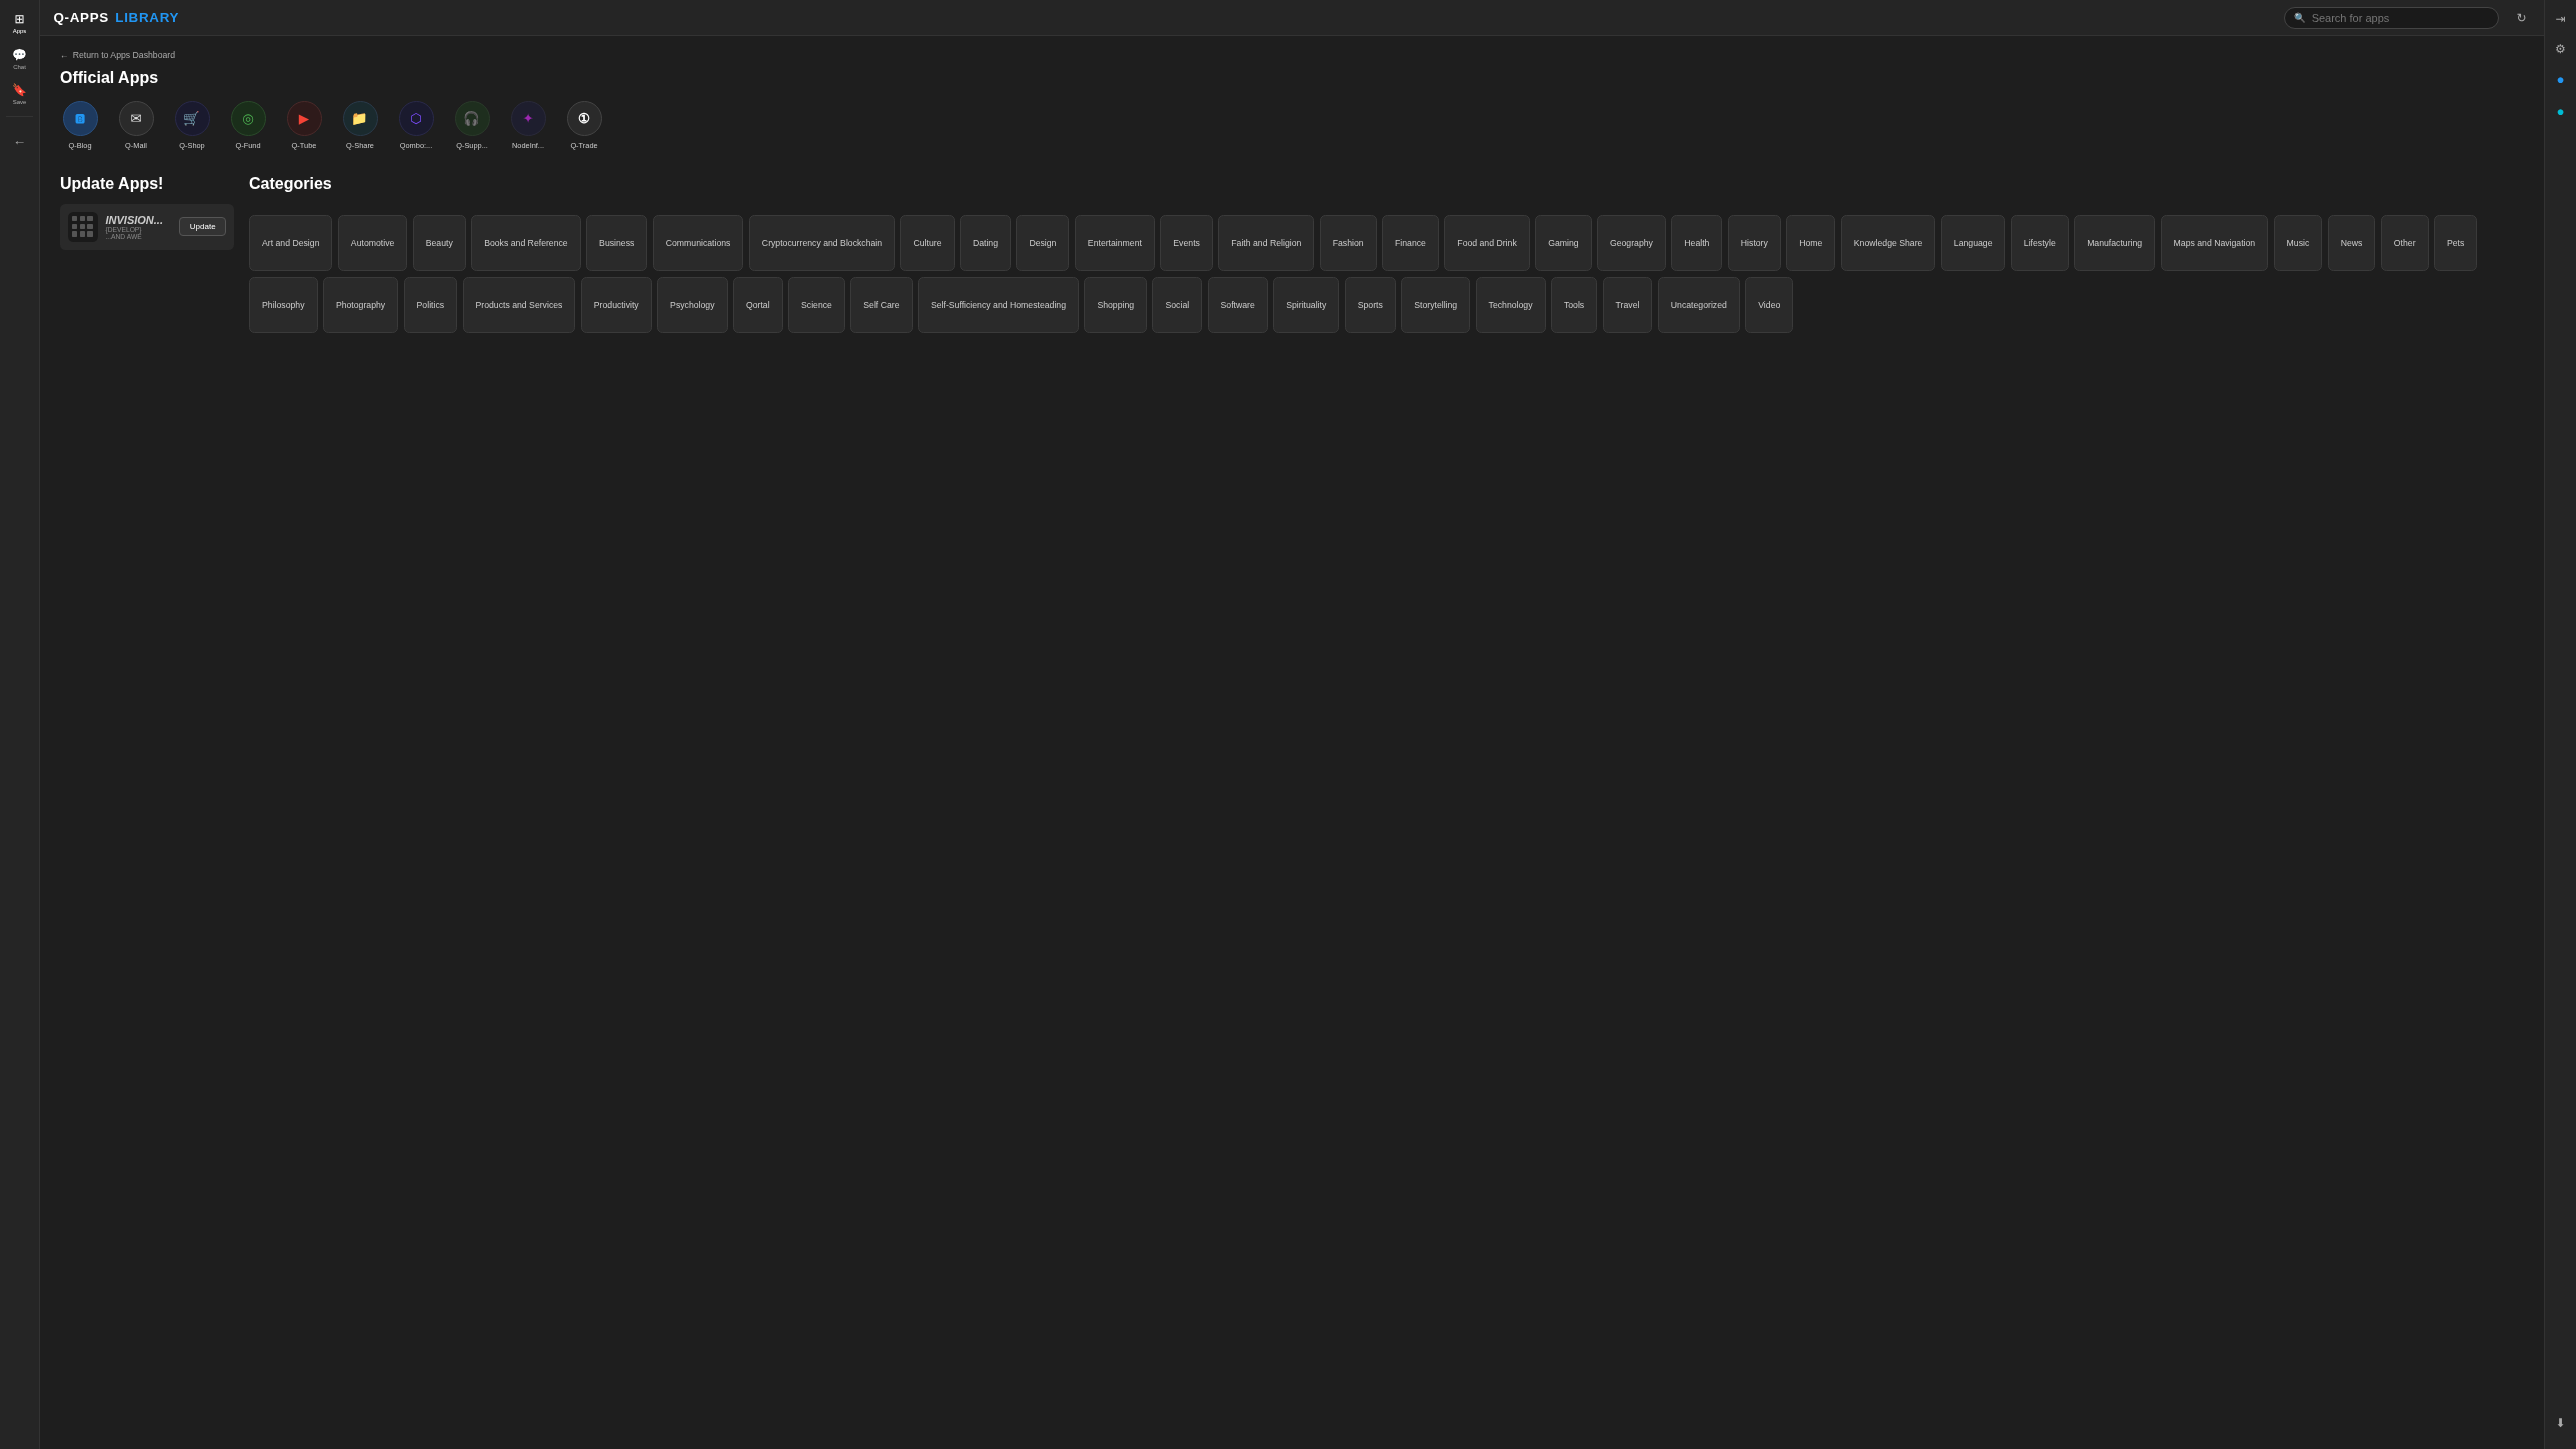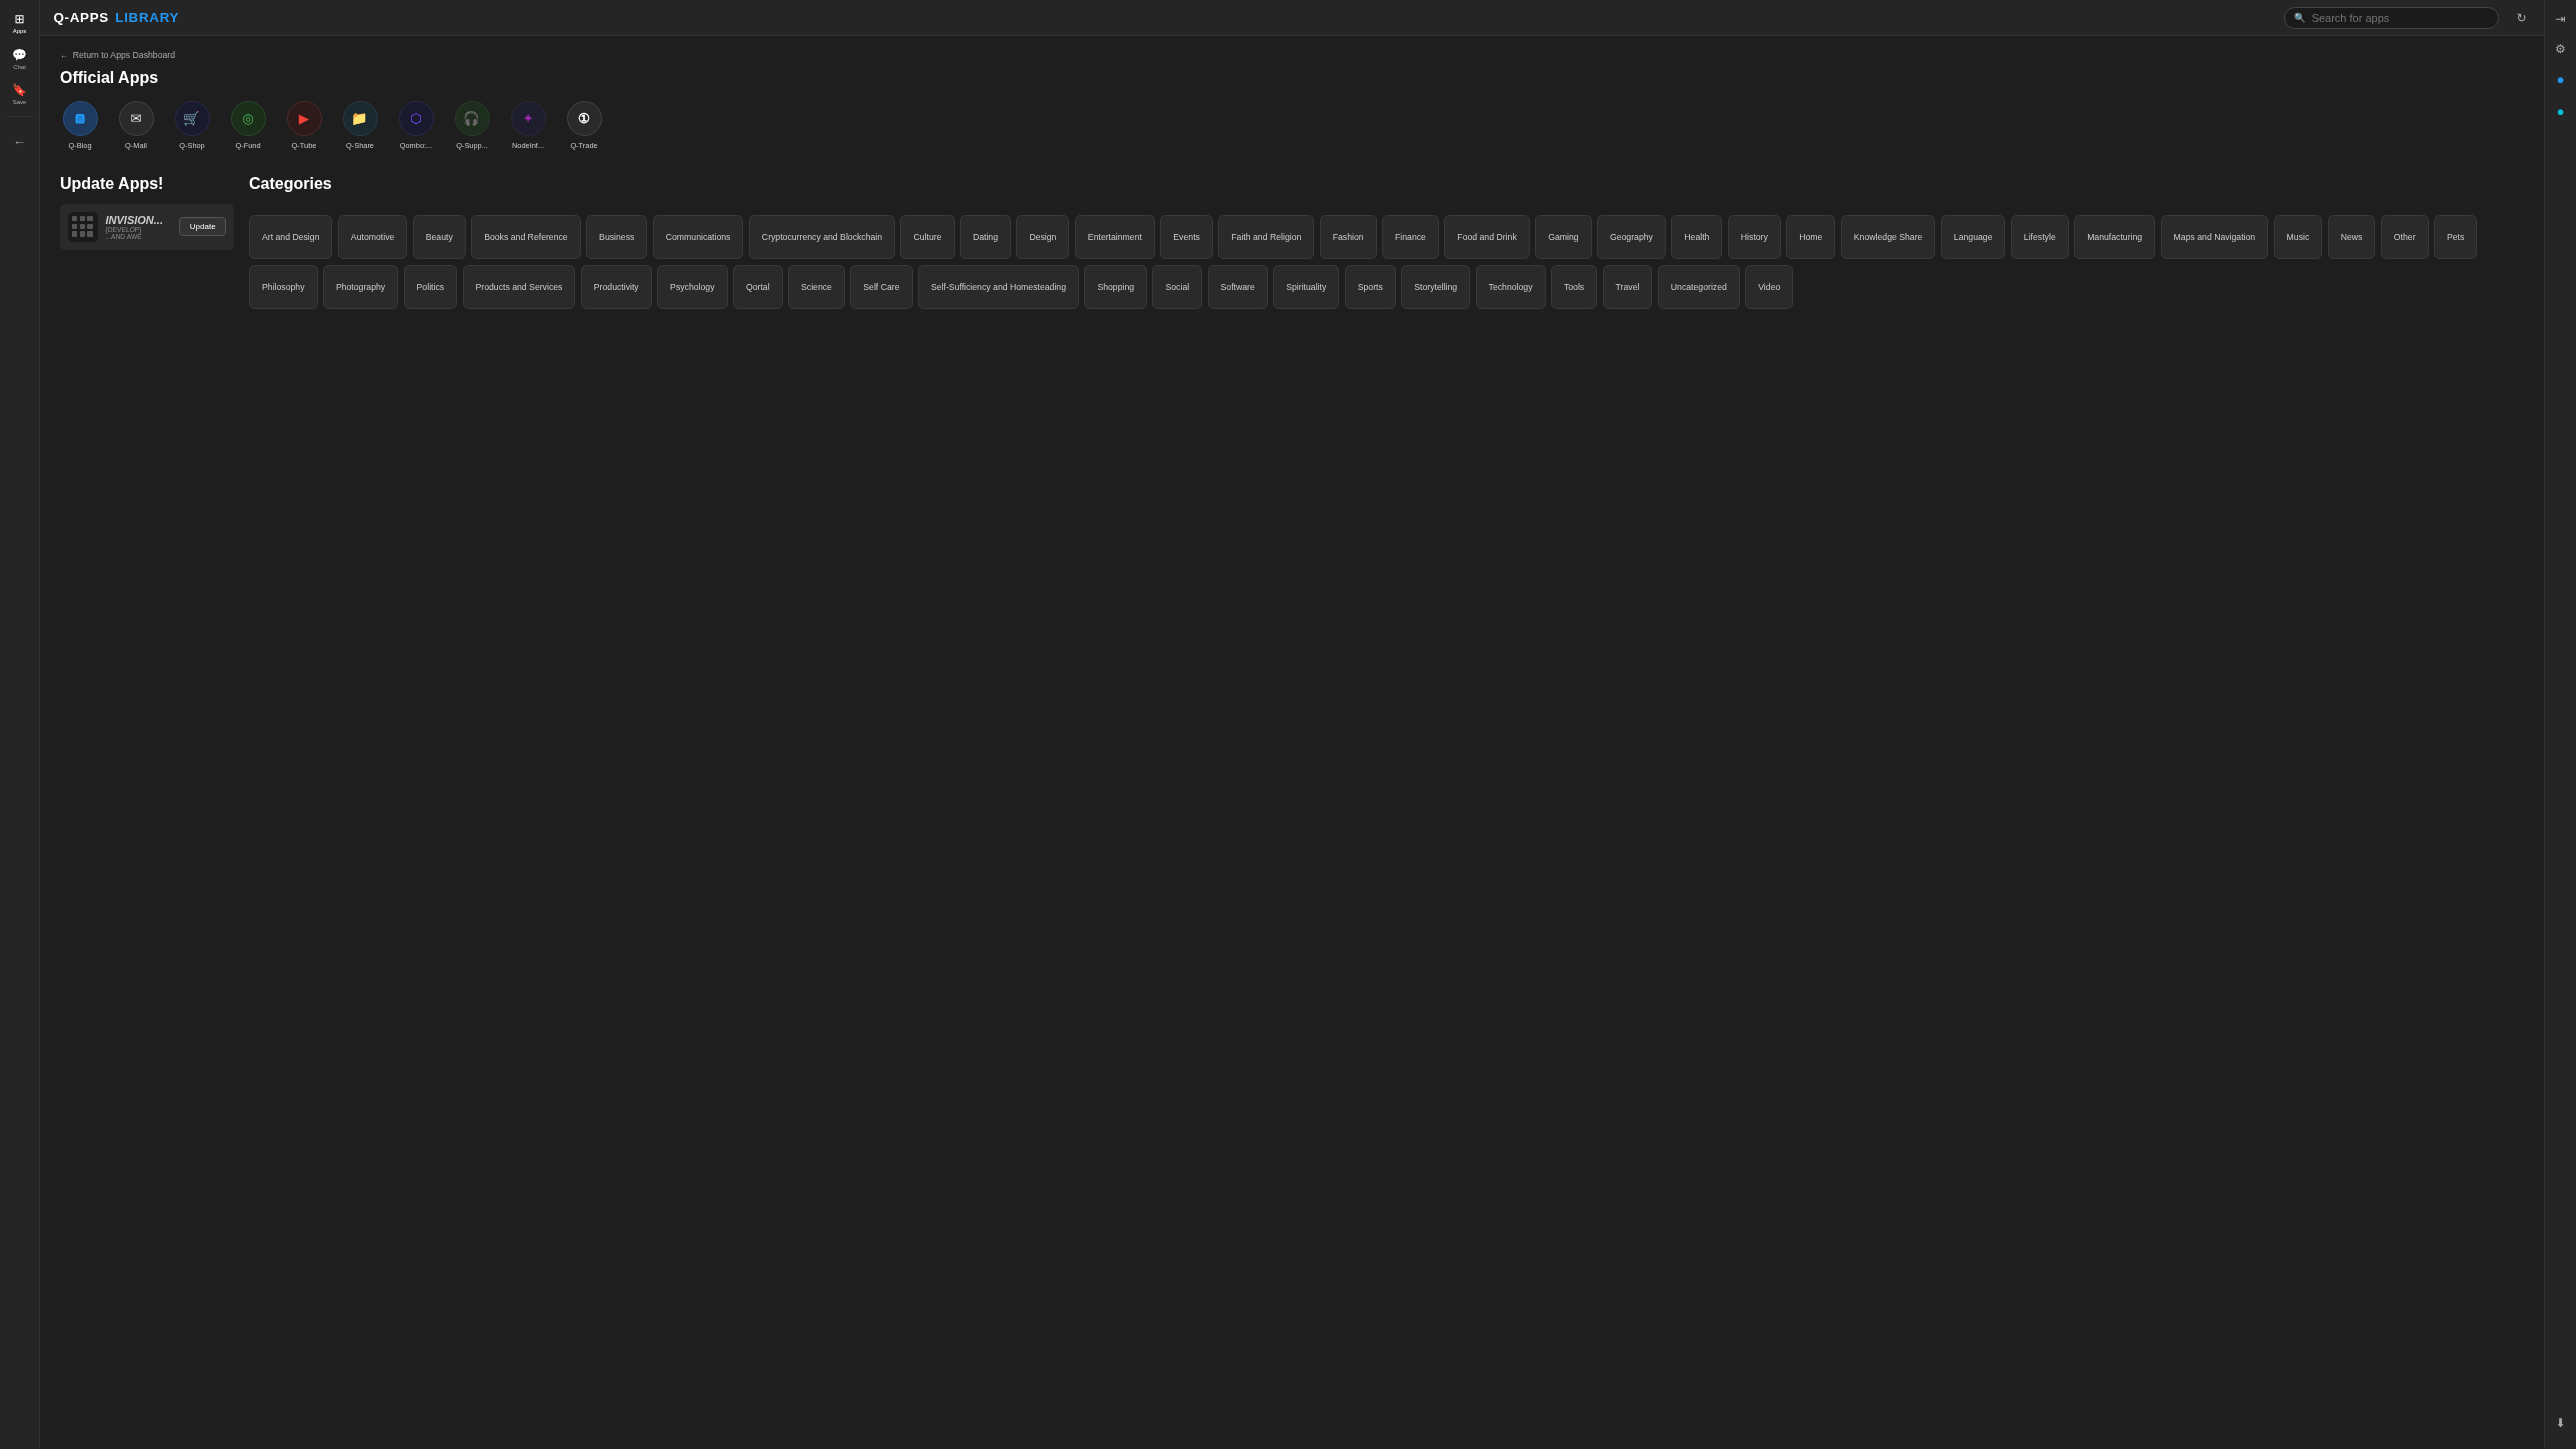--- a/index.html
+++ b/index.html
@@ -237,21 +237,21 @@
     }
     .categories-grid {
       display: flex;
       flex-wrap: wrap;
       gap: 5.4px;
     }
     .category-chip {
       background: #2a2a2a;
       border: 0.7px solid #3a3a3a;
       border-radius: 5.4px;
-      padding: 16px 12px;
+      padding: 22px 12px;
       font-size: 8.7px;
       color: #ccc;
       cursor: pointer;
       white-space: nowrap;
     }
   </style>
 </head>
 <body>
 
 <div class="sidebar">

